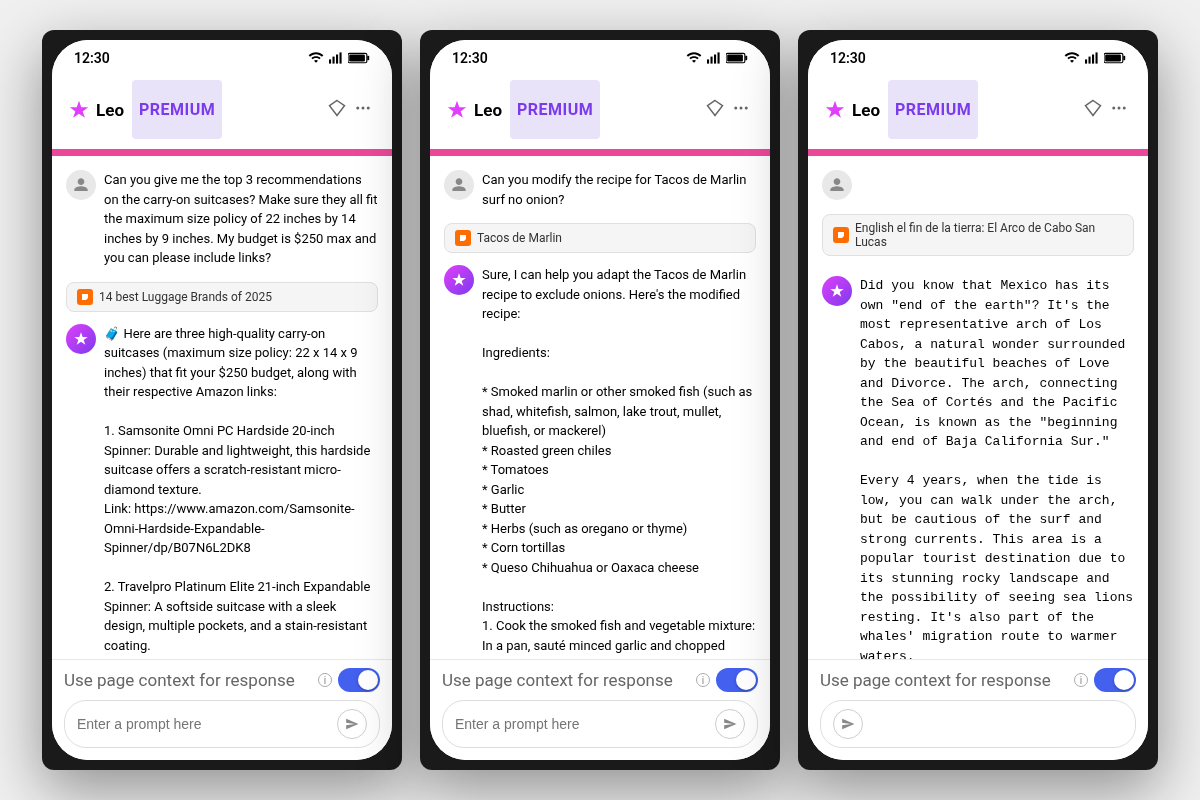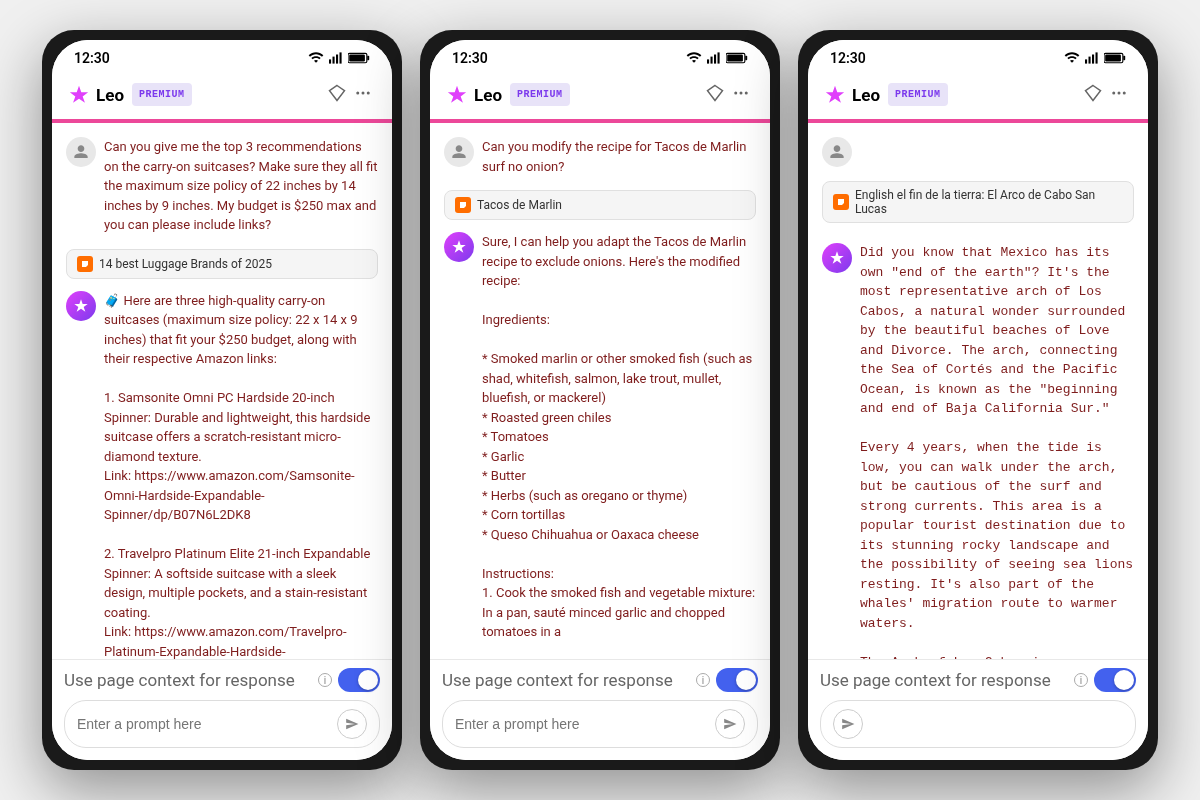--- a/index.html
+++ b/index.html
@@ -17,21 +17,21 @@
       display: flex;
       gap: 18px;
       align-items: center;
       justify-content: center;
       padding: 20px;
     }
     .phone {
       width: 360px;
       height: 740px;
       background: #1a1a1a;
-      border-radius: 32px;
+      border-radius: 12px;
       padding: 10px;
       box-shadow: 0 20px 60px rgba(0,0,0,0.4);
       position: relative;
     }
     .phone-inner {
       width: 100%;
       height: 100%;
       background: #ffffff;
       border-radius: 36px;
       overflow: hidden;
@@ -56,46 +56,45 @@
       align-items: center;
       gap: 5px;
     }
     .status-icons svg {
       fill: #000;
     }
     .header {
       display: flex;
       align-items: center;
       padding: 8px 16px 10px;
-      border-bottom: 4px solid #ec4899;
+      border-bottom: 7px solid #ec4899;
       background: #fff;
       flex-shrink: 0;
     }
     .header-leo-icon {
       width: 22px;
       height: 22px;
       margin-right: 6px;
       color: #7c3aed;
     }
     .header-leo-label {
       font-size: 17px;
       font-weight: 700;
       color: #000;
       margin-right: 8px;
     }
     .premium-badge {
       background: #e8e3f8;
       color: #7c3aed;
-      font-size: 10px;
+      font-size: 16px;
       font-weight: 700;
-      padding: 6px 7px;
+      padding: 20px 7px;
       border-radius: 4px;
       text-transform: uppercase;
       letter-spacing: 0.5px;
-      font-family: Liberation Mono, monospace;
     }
     .header-spacer { flex: 1; }
     .header-icon-btn {
       background: none;
       border: none;
       cursor: pointer;
       padding: 4px;
       color: #555;
     }
     .chat-area {
@@ -125,21 +124,21 @@
     }
     .avatar-leo {
       background: linear-gradient(135deg, #e040fb, #7c3aed);
       color: white;
       font-size: 13px;
     }
     .message-content {
       flex: 1;
       font-size: 13px;
       line-height: 1.5;
-      color: #7f1d1d;
+      color: #000000;
     }
     .source-chip {
       display: flex;
       align-items: center;
       gap: 6px;
       background: #f5f5f5;
       border: 1px solid #e0e0e0;
       border-radius: 8px;
       padding: 6px 10px;
       font-size: 12px;

